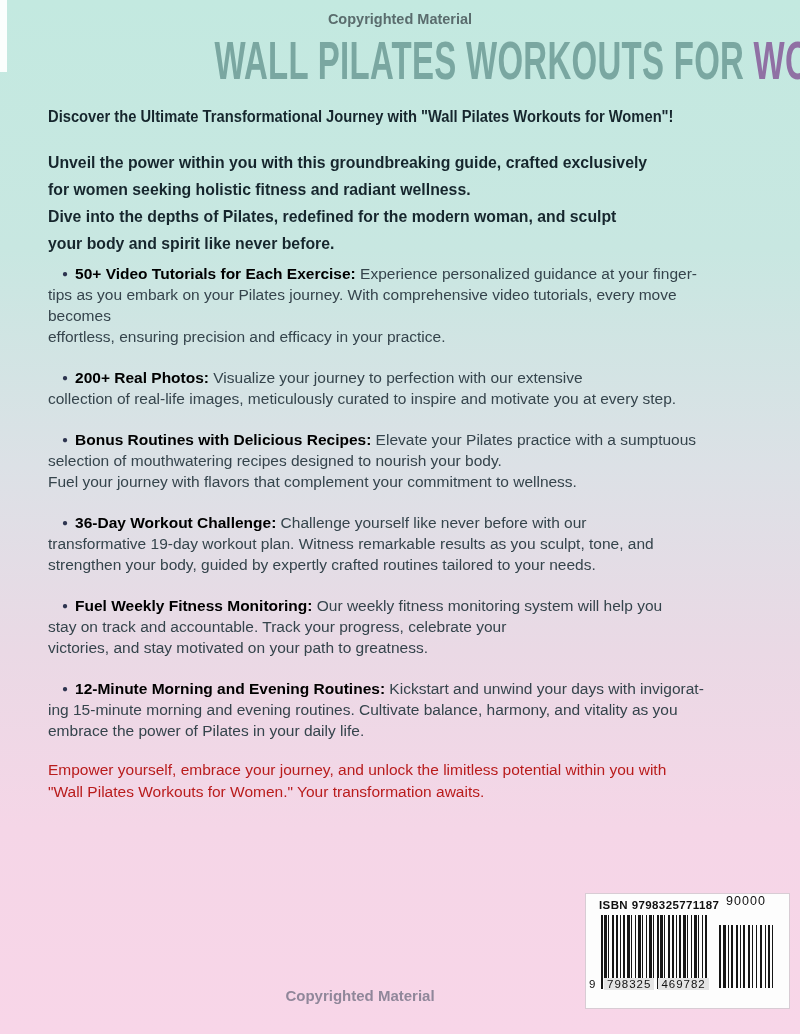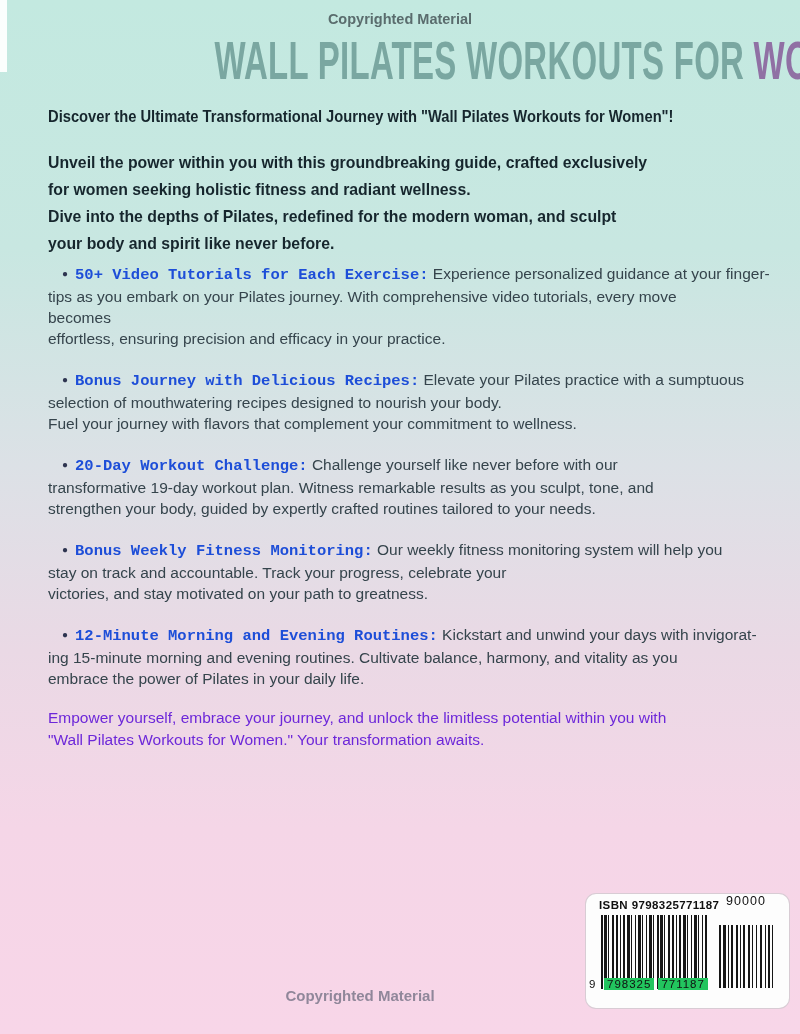--- a/index.html
+++ b/index.html
@@ -21,37 +21,37 @@
   .hook{position:absolute;top:108px;left:48px;white-space:nowrap;
     font-size:16px;font-weight:bold;color:var(--text_dark);
     transform:scaleX(.92);transform-origin:left;}
   .lead{position:absolute;top:149px;left:48px;width:780px;
     font-size:17px;font-weight:bold;color:var(--text_dark);
     line-height:27px;white-space:pre-line;
     transform:scaleX(.93);transform-origin:left;}
   .content{position:absolute;top:263px;left:48px;width:746px;}
   .bullet{font-size:15.5px;line-height:21px;margin-bottom:20px;text-indent:14px;color:var(--text_body);}
   .dot{font-size:10px;color:#2e3550;margin-right:7px;vertical-align:2px;}
-  .bt{font-weight:bold;color:#1d4ed8;font-family:Liberation Mono, monospace;}
+  .bt{font-weight:bold;color:#000000;}
   .bb{white-space:pre-line;}
-  .closing{font-size:15.5px;line-height:22px;color:#6d28d9;white-space:pre-line;margin-top:-2px;}
+  .closing{font-size:15.5px;line-height:22px;color:#b91c1c;white-space:pre-line;margin-top:-2px;}
   .copy-bottom{position:absolute;top:987px;left:0;width:720px;text-align:center;
     font-size:15px;font-weight:bold;color:#90879a;}
   .barcode-box{position:absolute;left:586px;top:894px;width:203px;height:114px;
-    background:#fdfdfd;border-radius:10px;box-shadow:0 0 0 1px #d8ccd4;}
+    background:#fdfdfd;border-radius:0;box-shadow:0 0 0 1px #d8ccd4;}
   .isbn{position:absolute;top:5px;left:13px;font-size:11.5px;font-weight:600;
     letter-spacing:.4px;color:#101010;}
   .bars-main{position:absolute;left:15px;top:21px;width:106px;height:74px;
     background:repeating-linear-gradient(90deg,
       #161616 0 1.6px,#fdfdfd 1.6px 3.4px,#161616 3.4px 6.2px,
       #fdfdfd 6.2px 7.4px,#161616 7.4px 8.4px,#fdfdfd 8.4px 11.2px);}
   .digits-row{position:absolute;left:3px;top:84px;width:124px;display:flex;align-items:flex-start;
     font-size:11.5px;color:#101010;}
   .digit-left{width:11px;background:transparent;text-align:left;}
-  .digit-group{background:#22c55e;padding:0 3px;margin-left:4px;letter-spacing:1px;}
+  .digit-group{background:#e5e5e5;padding:0 3px;margin-left:4px;letter-spacing:1px;}
   .addon-num{position:absolute;left:130px;top:0;width:60px;text-align:center;
     font-size:12.5px;color:#101010;letter-spacing:1px;}
   .bars-addon{position:absolute;left:133px;top:31px;width:54px;height:63px;
     background:repeating-linear-gradient(90deg,
       #161616 0 1.8px,#fdfdfd 1.8px 4.4px,#161616 4.4px 6.8px,
       #fdfdfd 6.8px 9px,#161616 9px 10px,#fdfdfd 10px 12.2px);}
 </style>
 </head>
 <body>
 
@@ -66,41 +66,43 @@
 <div class="lead">Unveil the power within you with this groundbreaking guide, crafted exclusively
 for women seeking holistic fitness and radiant wellness.
 Dive into the depths of Pilates, redefined for the modern woman, and sculpt
 your body and spirit like never before.</div>
 
 <div class="content">
   <div class="bullet"><span class="dot">●</span><b class="bt">50+ Video Tutorials for Each Exercise:</b><span class="bb"> Experience personalized guidance at your finger-
 tips as you embark on your Pilates journey. With comprehensive video tutorials, every move
 becomes
 effortless, ensuring precision and efficacy in your practice.</span></div>
-  <div class="bullet"><span class="dot">●</span><b class="bt">Bonus Journey with Delicious Recipes:</b><span class="bb"> Elevate your Pilates practice with a sumptuous
+  <div class="bullet"><span class="dot">●</span><b class="bt">200+ Real Photos:</b><span class="bb"> Visualize your journey to perfection with our extensive
+collection of real-life images, meticulously curated to inspire and motivate you at every step.</span></div>
+  <div class="bullet"><span class="dot">●</span><b class="bt">Bonus Routines with Delicious Recipes:</b><span class="bb"> Elevate your Pilates practice with a sumptuous
 selection of mouthwatering recipes designed to nourish your body.
 Fuel your journey with flavors that complement your commitment to wellness.</span></div>
-  <div class="bullet"><span class="dot">●</span><b class="bt">20-Day Workout Challenge:</b><span class="bb"> Challenge yourself like never before with our
+  <div class="bullet"><span class="dot">●</span><b class="bt">36-Day Workout Challenge:</b><span class="bb"> Challenge yourself like never before with our
 transformative 19-day workout plan. Witness remarkable results as you sculpt, tone, and
 strengthen your body, guided by expertly crafted routines tailored to your needs.</span></div>
-  <div class="bullet"><span class="dot">●</span><b class="bt">Bonus Weekly Fitness Monitoring:</b><span class="bb"> Our weekly fitness monitoring system will help you
+  <div class="bullet"><span class="dot">●</span><b class="bt">Fuel Weekly Fitness Monitoring:</b><span class="bb"> Our weekly fitness monitoring system will help you
 stay on track and accountable. Track your progress, celebrate your
 victories, and stay motivated on your path to greatness.</span></div>
   <div class="bullet"><span class="dot">●</span><b class="bt">12-Minute Morning and Evening Routines:</b><span class="bb"> Kickstart and unwind your days with invigorat-
 ing 15-minute morning and evening routines. Cultivate balance, harmony, and vitality as you
 embrace the power of Pilates in your daily life.</span></div>
   <div class="closing">Empower yourself, embrace your journey, and unlock the limitless potential within you with
 "Wall Pilates Workouts for Women." Your transformation awaits.</div>
 </div>
 
 <div class="copy-bottom">Copyrighted Material</div>
 
 <div class="barcode-box">
   <div class="isbn">ISBN 9798325771187</div>
   <div class="bars-main"></div>
   <div class="digits-row">
       <span class="digit-left">9</span>
       <span class="digit-group">798325</span>
-      <span class="digit-group">771187</span>
+      <span class="digit-group">469782</span>
     </div>
   <div class="addon-num">90000</div>
   <div class="bars-addon"></div>
 </div>
 
 </body></html>

